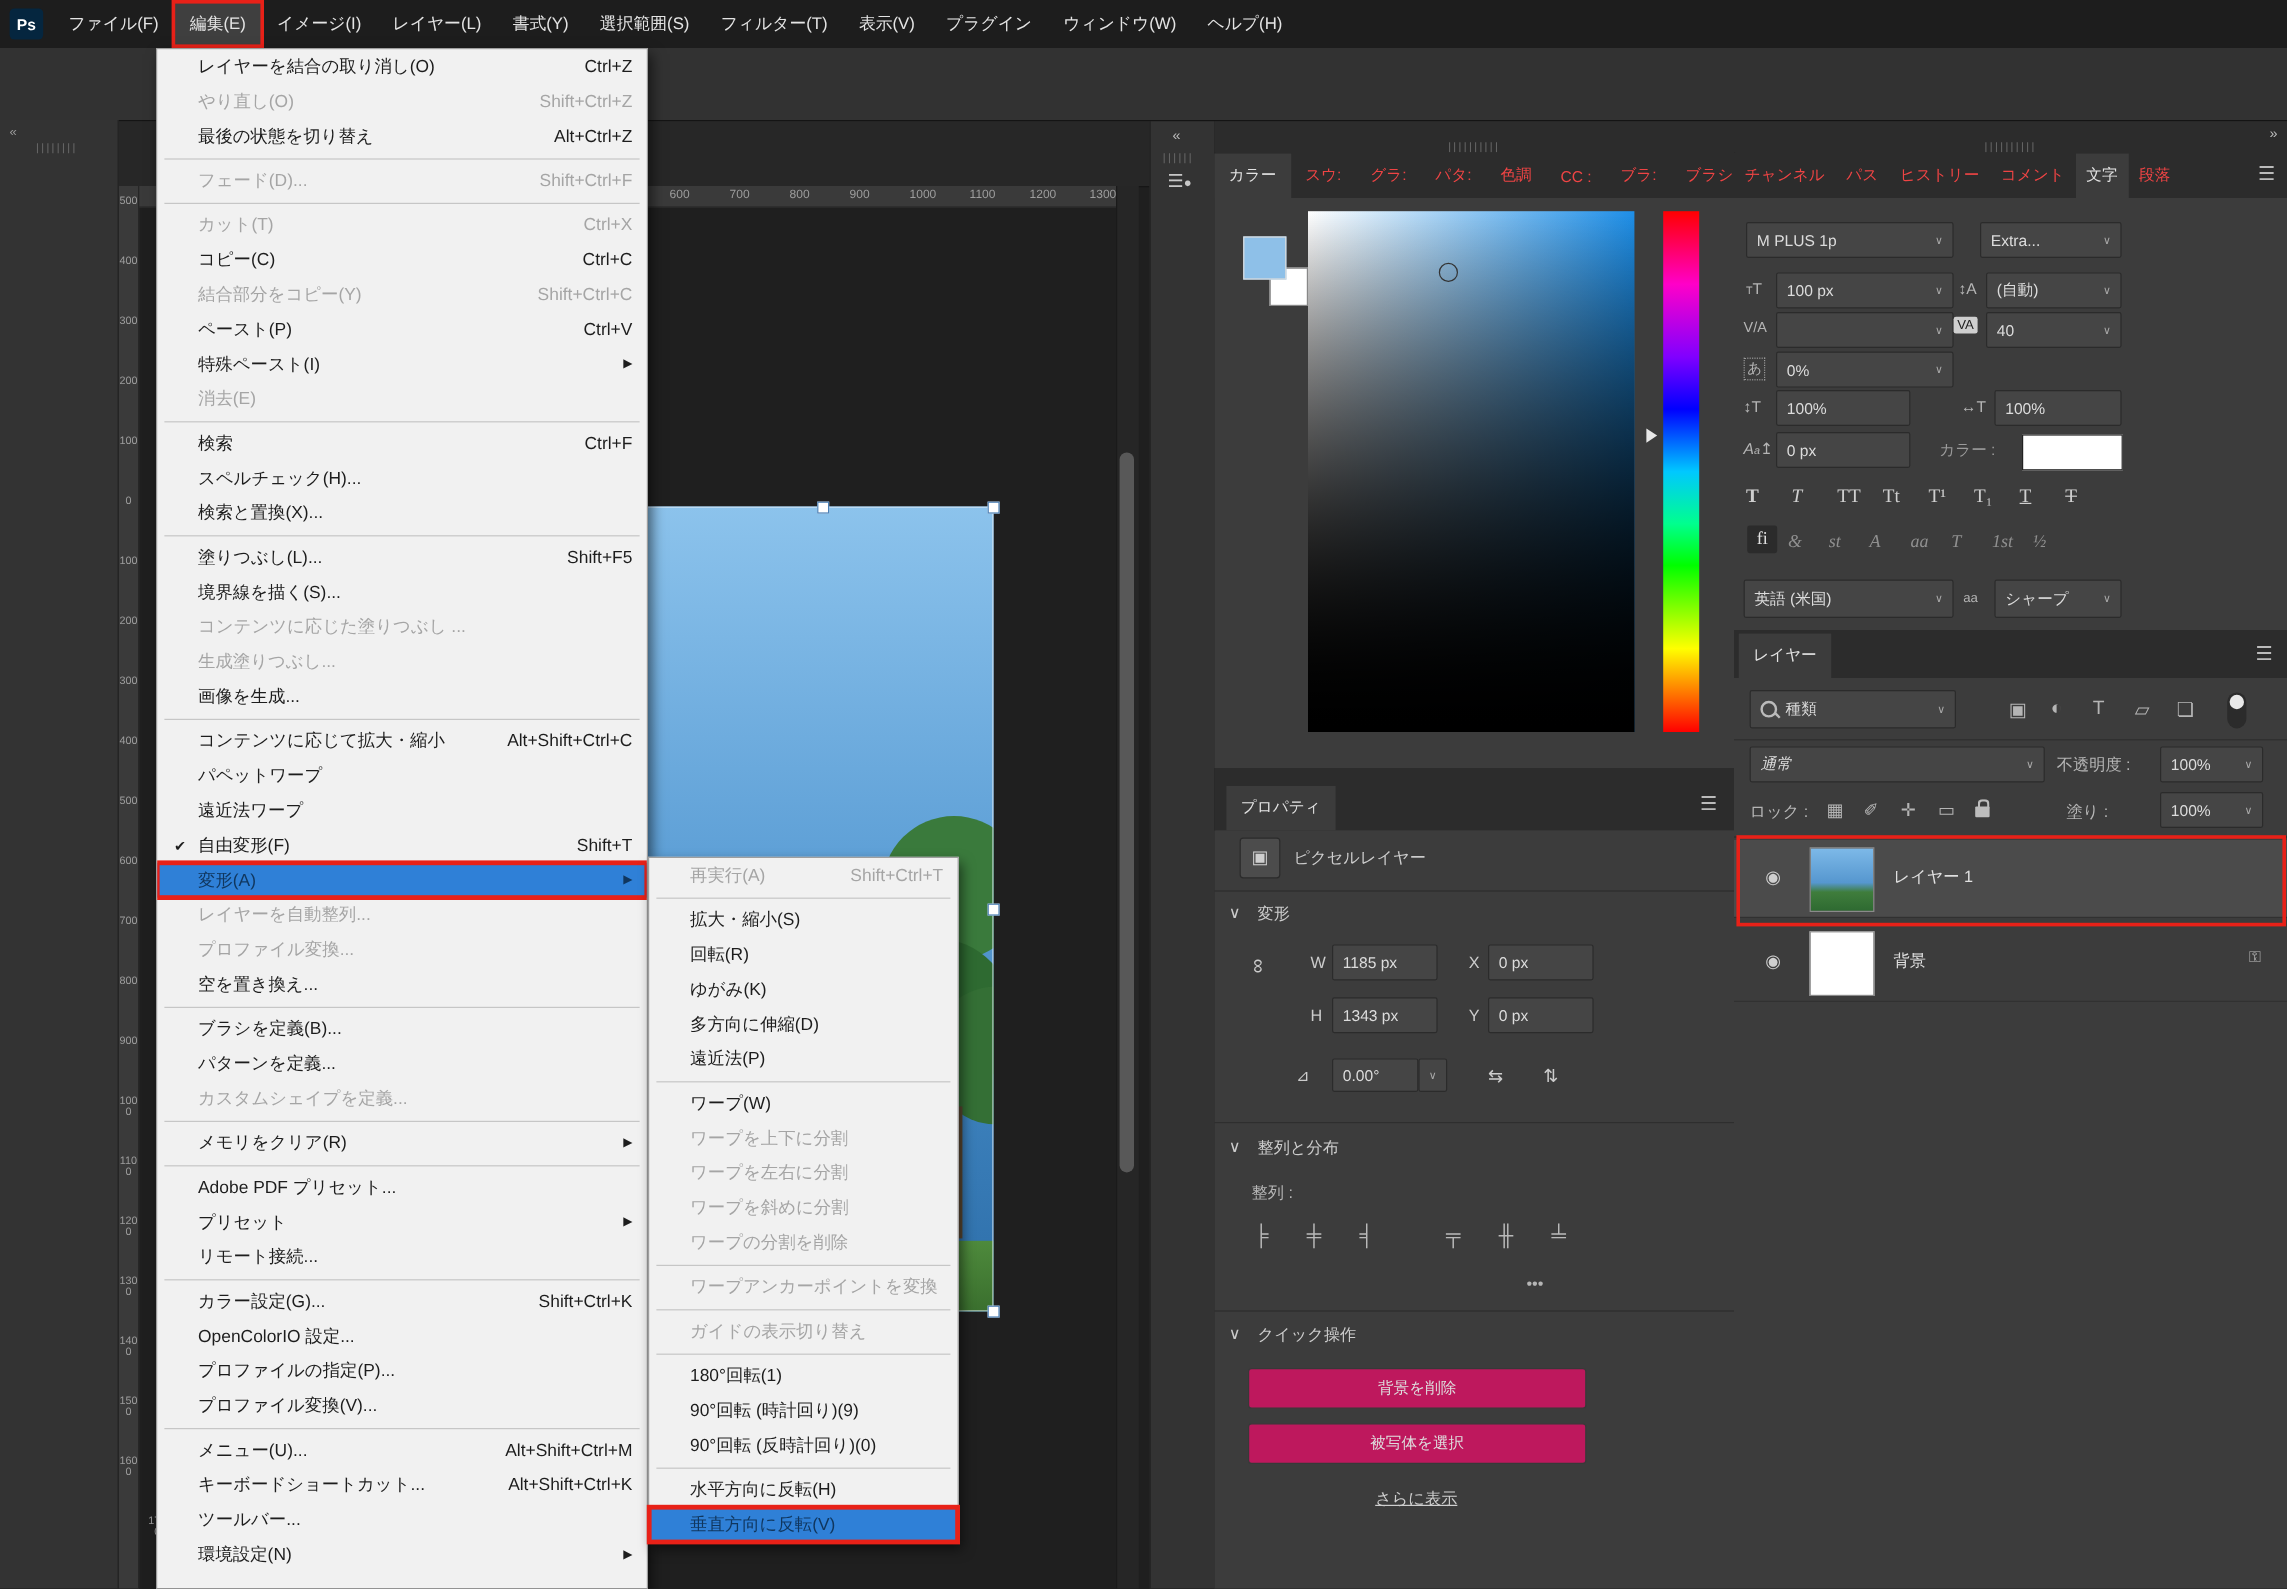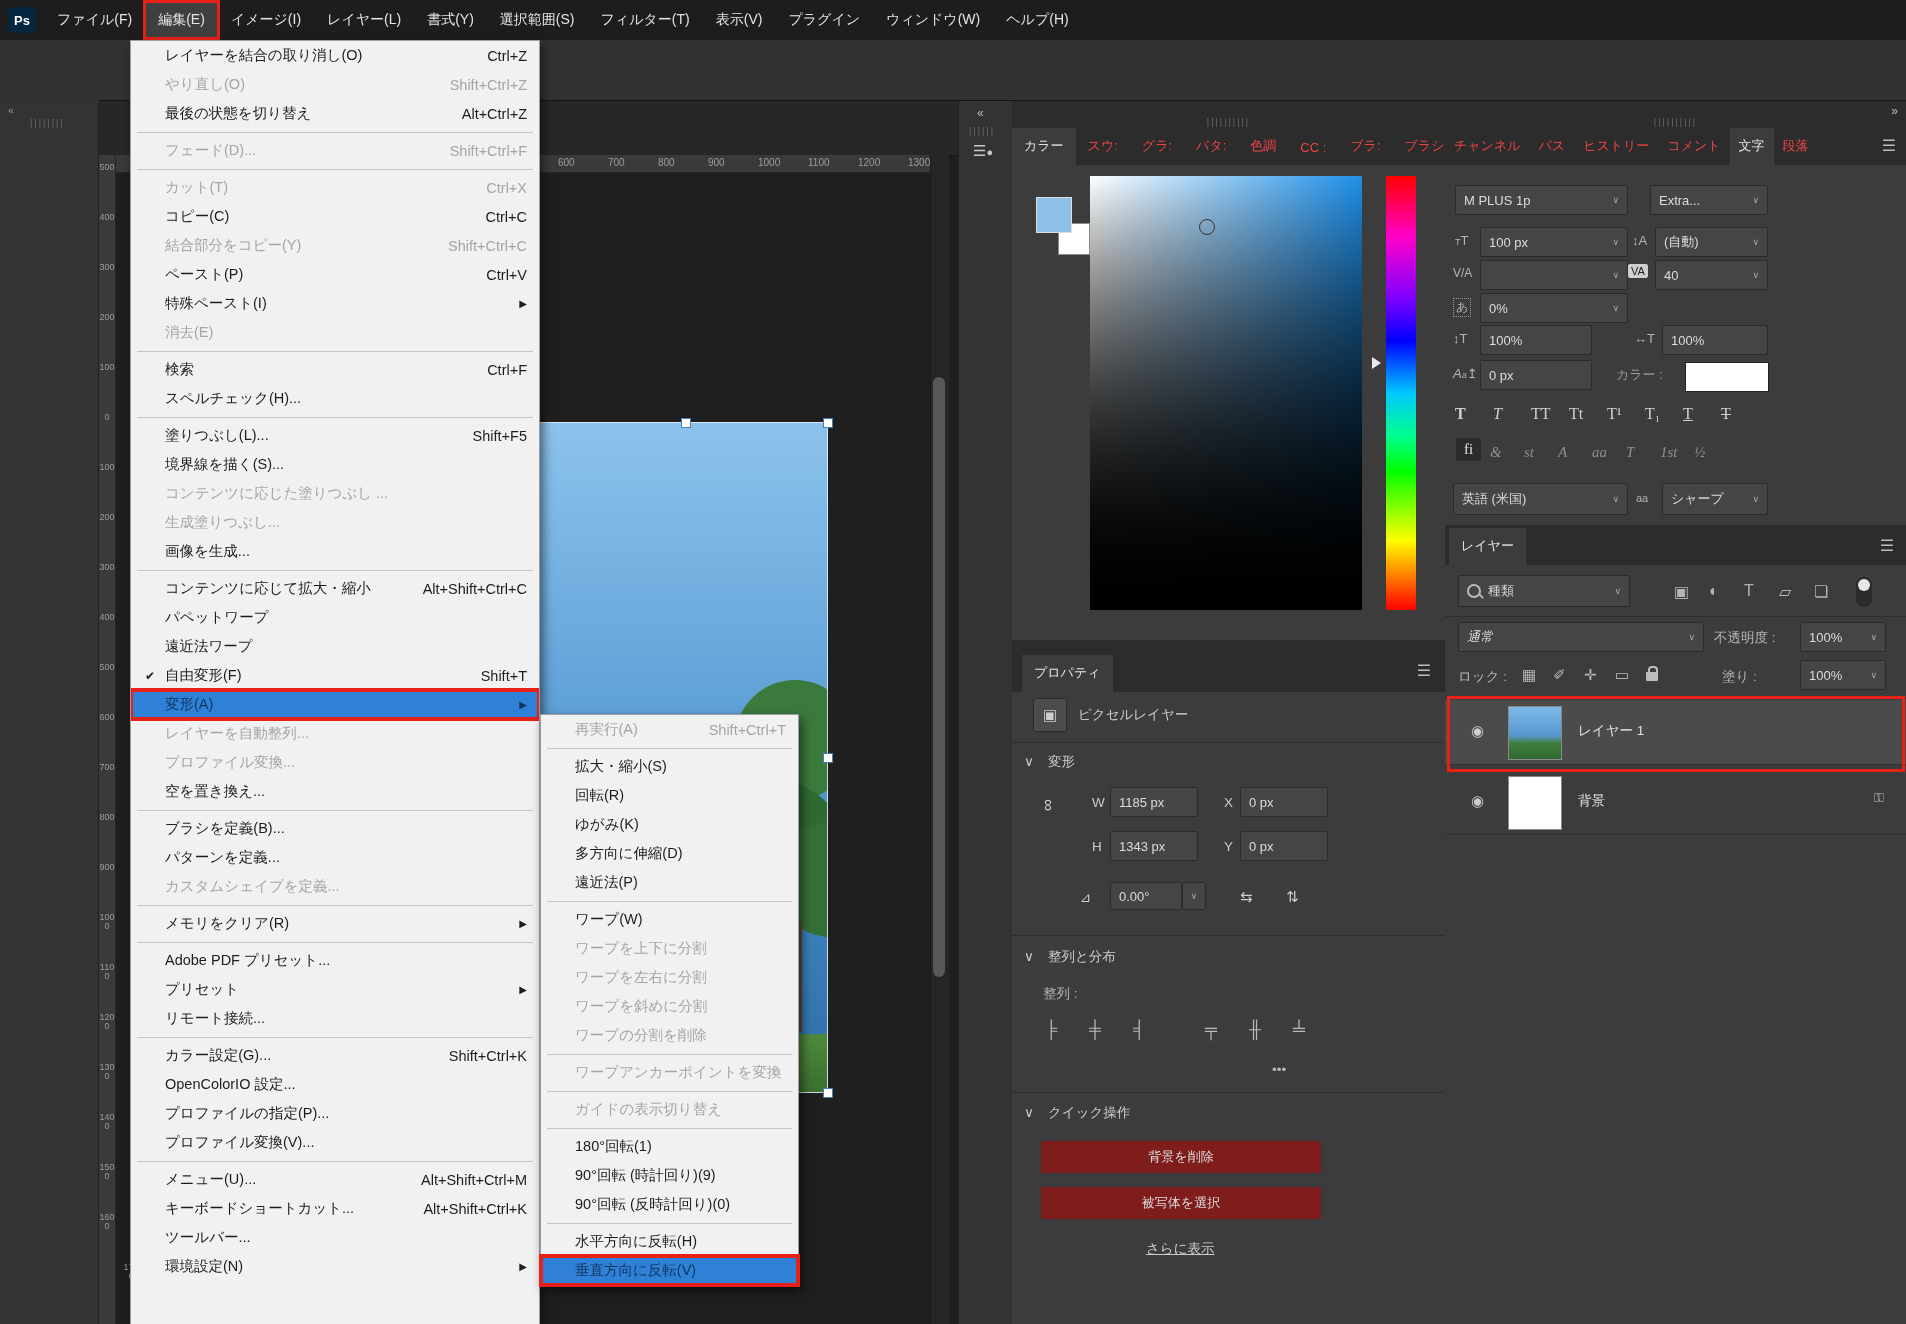--- a/index.html
+++ b/index.html
@@ -53,21 +53,21 @@
   .panelbg{background:#3c3c3c;}
   .tabbar{background:#2c2c2c;display:flex;align-items:flex-end;}
   .ptab{padding:9px 12px 10px;font-size:13px;color:#ef4444;white-space:nowrap;}
   .ptab.active{background:#3c3c3c;color:#e3e3e3;}
   .grip{color:#6d6d6d;font-size:9px;letter-spacing:2px;}
   .field{position:absolute;background:#454545;border:1px solid #2b2b2b;border-radius:2px;color:#dcdcdc;font-size:13px;display:flex;align-items:center;padding:0 8px;box-sizing:border-box;}
   .chev{margin-left:auto;color:#aaa;font-size:9px;}
   .ficon{position:absolute;color:#b5b5b5;font-size:13px;}
   .seclabel{position:absolute;color:#cccccc;font-size:13.5px;}
   .divline{position:absolute;background:#2e2e2e;height:1px;}
-  .qbtn{position:absolute;left:1040px;width:280px;height:32px;background:#7f1d1d;border:1px solid #383838;border-radius:3px;color:#dedede;font-size:13px;display:flex;align-items:center;justify-content:center;}
+  .qbtn{position:absolute;left:1040px;width:280px;height:32px;background:#be185d;border:1px solid #383838;border-radius:3px;color:#dedede;font-size:13px;display:flex;align-items:center;justify-content:center;}
   .alicon{position:absolute;color:#b9b9b9;font-size:17px;}
   
   #satsquare{left:1090px;top:176px;width:272px;height:434px;background:linear-gradient(180deg,rgba(0,0,0,0) 0%,#000 100%),linear-gradient(90deg,#ffffff 0%,#1e8fe8 100%);background-blend-mode:normal;}
   #satsquare .blk{position:absolute;left:0;top:0;width:100%;height:100%;background:linear-gradient(180deg,rgba(0,0,0,0),#000);}
   #pickmark{left:1199px;top:219px;width:14px;height:14px;border:1.5px solid #333;border-radius:50%;z-index:5;}
   #huestrip{left:1386px;top:176px;width:30px;height:434px;background:linear-gradient(180deg,#ff0000 0%,#ff00c8 14%,#8000ff 28%,#0000ff 38%,#00c8ff 50%,#00ff8e 60%,#00ff00 68%,#ffff00 84%,#ff8000 92%,#ff0000 100%);}
   #huearrow{left:1372px;top:357px;width:0;height:0;border-left:9px solid #e8e8e8;border-top:6px solid transparent;border-bottom:6px solid transparent;}
   .lockcss{position:absolute;width:12px;height:9px;background:#bdbdbd;border-radius:1px;}
   .lockcss:before{content:"";position:absolute;left:2px;top:-6px;width:6px;height:6px;border:2px solid #bdbdbd;border-bottom:none;border-radius:4px 4px 0 0;}
   .eyeic{position:absolute;color:#cfcfcf;font-size:15px;}
@@ -461,20 +461,24 @@
         <div></div>
       </div>
       <div class="lmi">
         <div class="ck"></div>
         <div class="lbl">検索</div>
         <div class="sc">Ctrl+F</div>
       </div>
       <div class="lmi">
         <div class="ck"></div>
         <div class="lbl">スペルチェック(H)...</div>
+      </div>
+      <div class="lmi">
+        <div class="ck"></div>
+        <div class="lbl">検索と置換(X)...</div>
       </div>
       <div class="lsep">
         <div></div>
       </div>
       <div class="lmi">
         <div class="ck"></div>
         <div class="lbl">塗りつぶし(L)...</div>
         <div class="sc">Shift+F5</div>
       </div>
       <div class="lmi">

